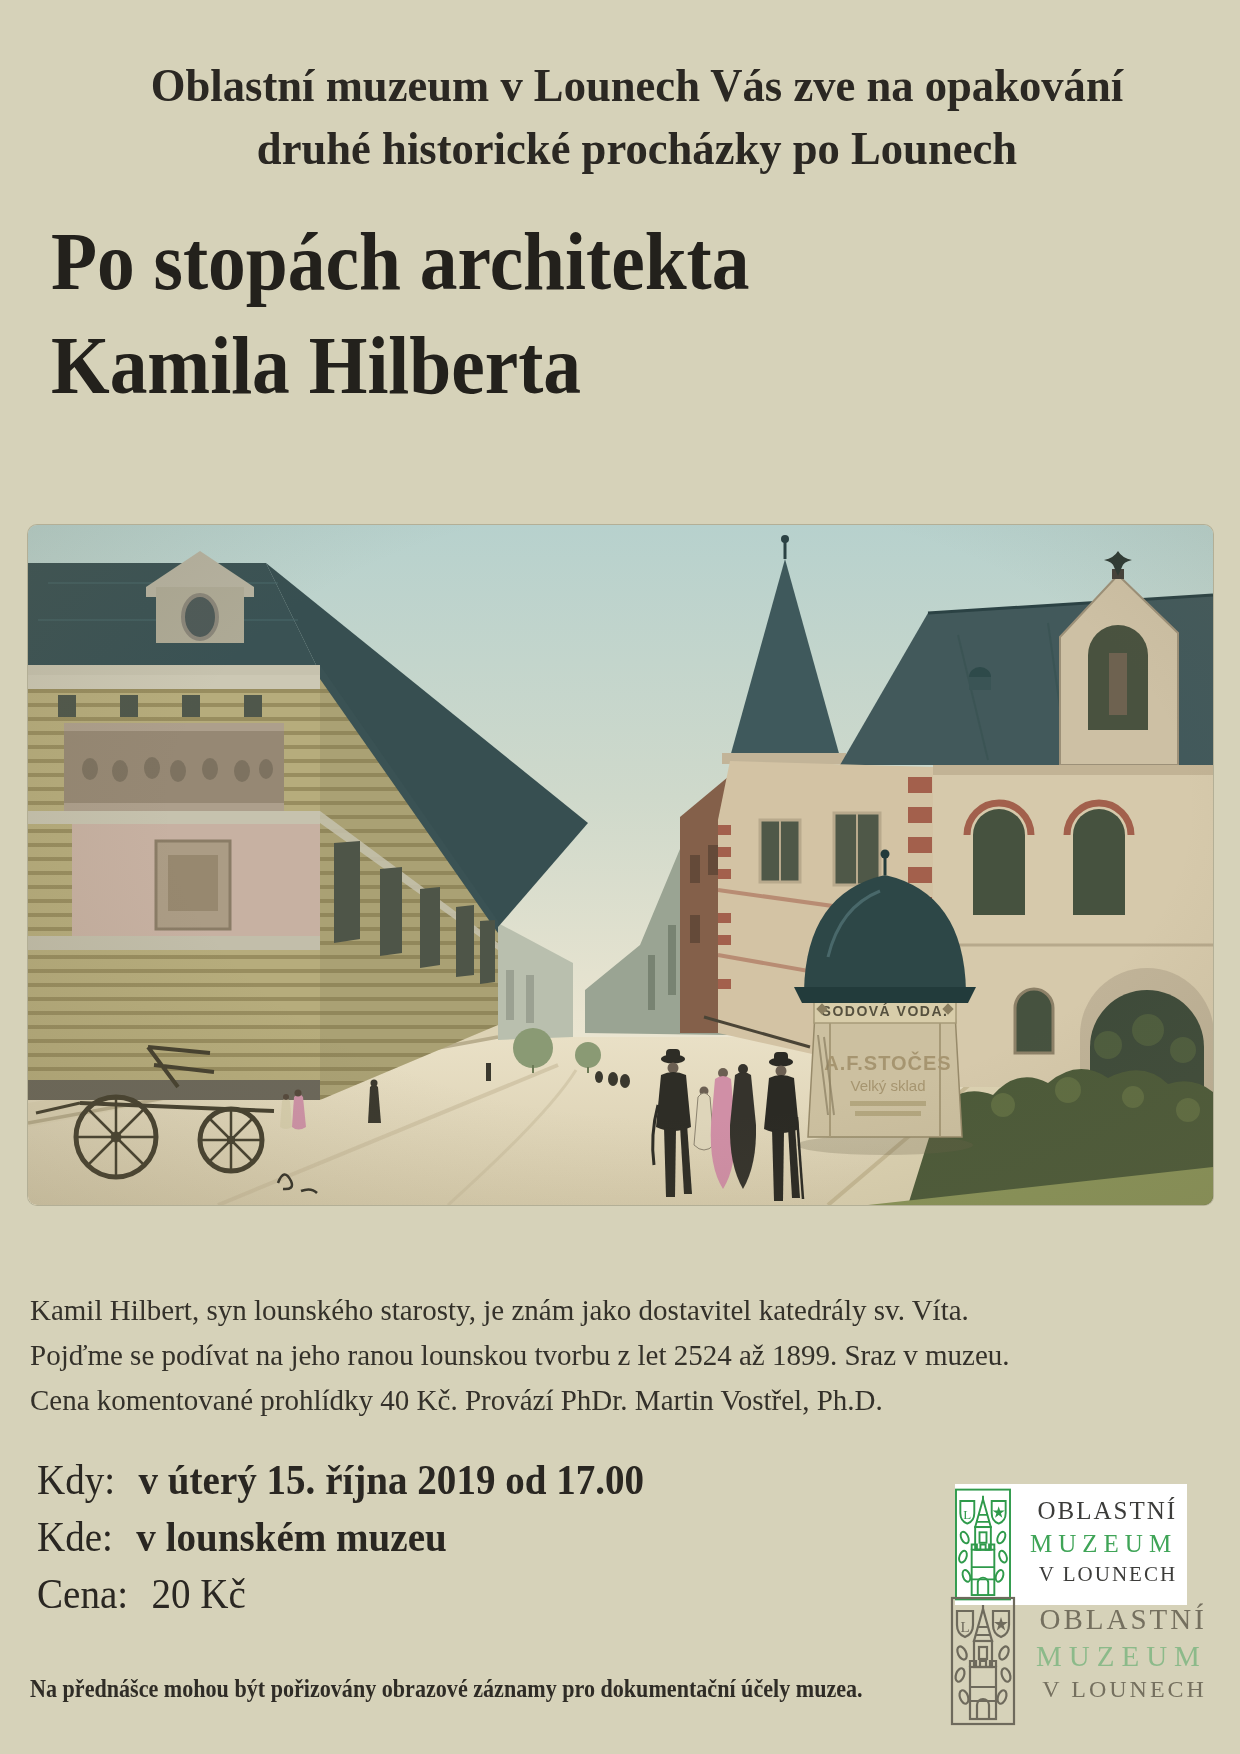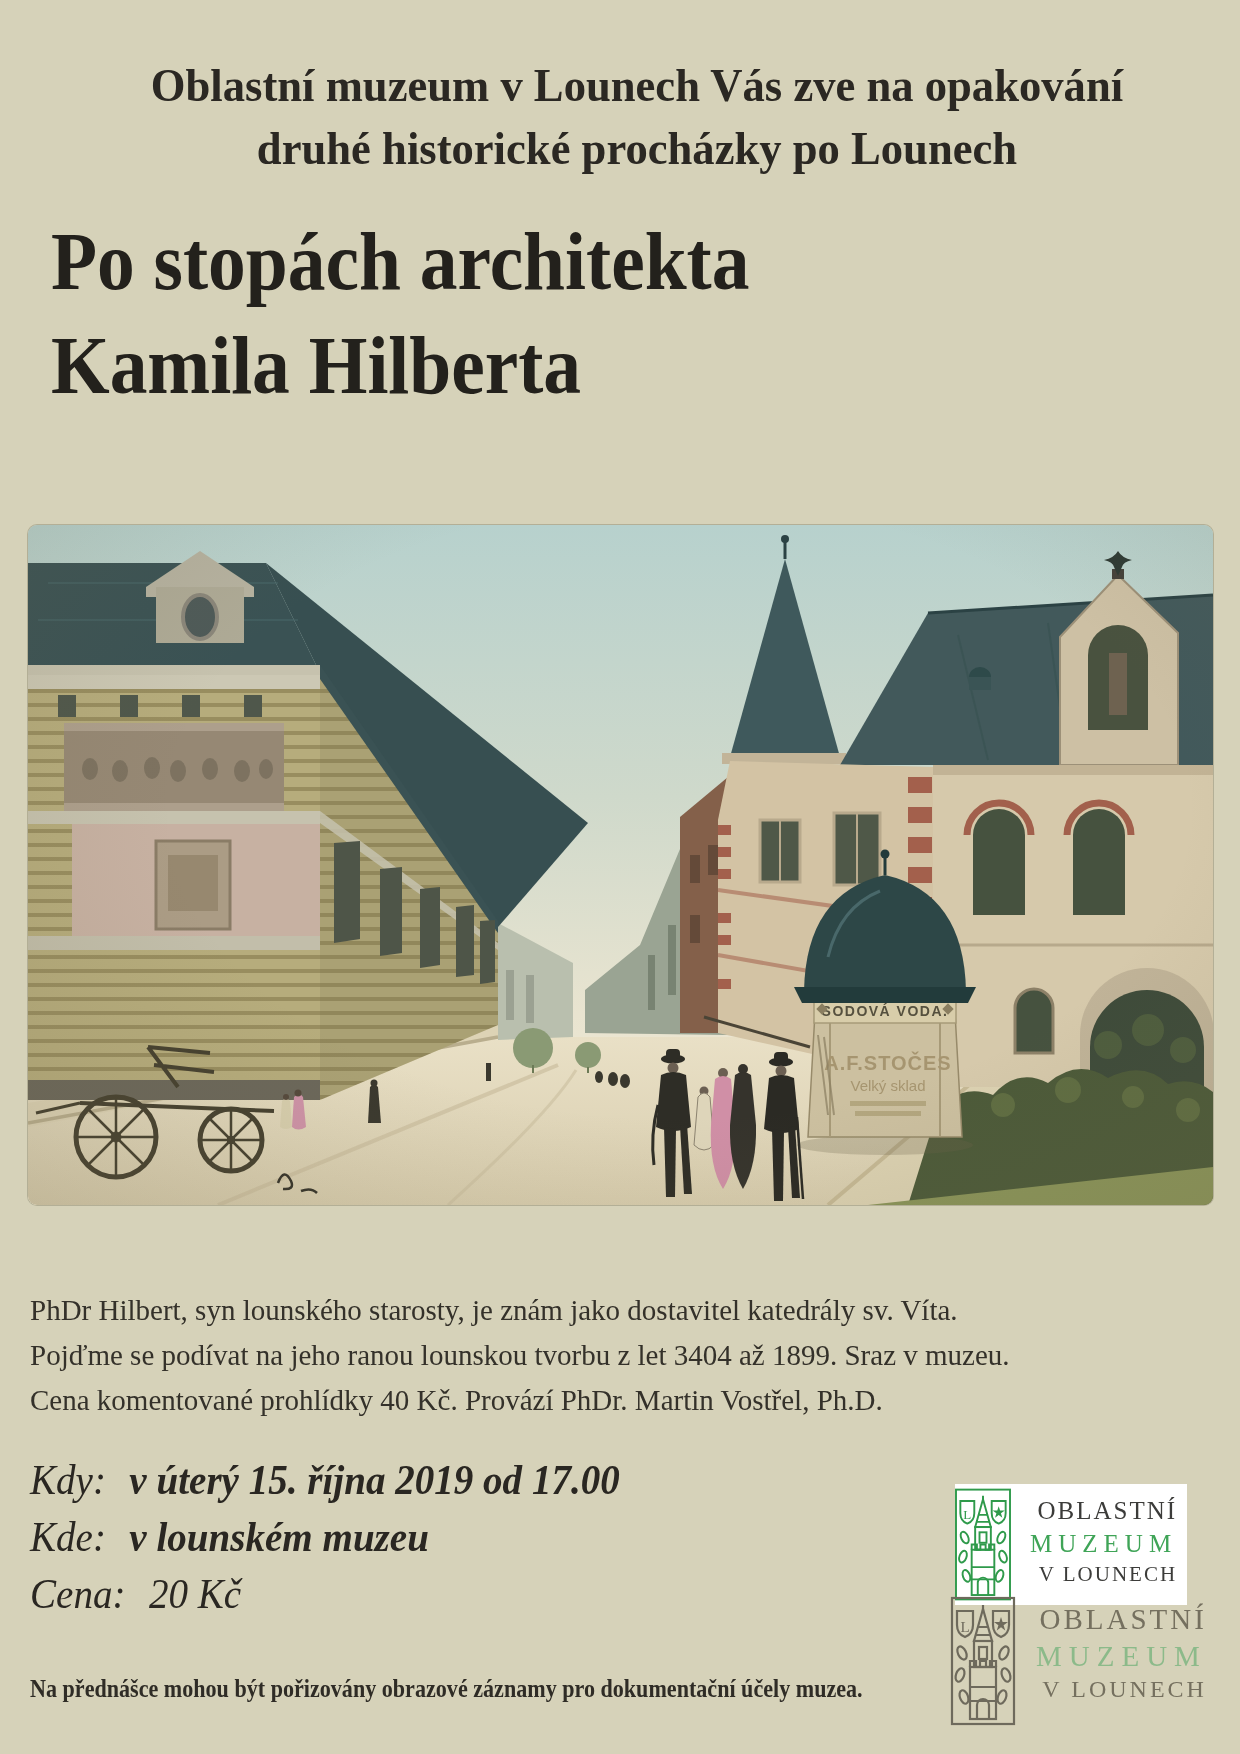--- a/index.html
+++ b/index.html
@@ -16,21 +16,21 @@
   
   .postcard{position:absolute;left:28px;top:525px;width:1185px;height:680px;
             border-radius:9px;overflow:hidden;box-shadow:0 0 0 1px rgba(90,85,60,.28);}
   .postcard::after{content:"";position:absolute;inset:0;pointer-events:none;
      background:radial-gradient(ellipse at 55% 42%, rgba(255,250,230,0) 55%, rgba(110,100,70,0.20));}
   
   .desc{position:absolute;left:30px;top:1288px;width:1195px;font-size:29px;
         line-height:45px;color:#34312a;}
   .desc .dline{display:block;white-space:nowrap;}
   
-  .details{position:absolute;left:30px;top:1452px;font-size:42px;line-height:57px;color:#2a2722;font-style:italic;}
+  .details{position:absolute;left:37px;top:1452px;font-size:42px;line-height:57px;color:#2a2722;}
   .details .row{display:block;transform:scaleX(0.93);transform-origin:0 50%;white-space:nowrap;}
   .details .lbl{margin-right:.35em;}
   .details .val{font-weight:bold;}
   .details .row-cena .val{font-weight:normal;}
   
   .logo-card{position:absolute;left:955px;top:1484px;width:232px;height:121px;background:#ffffff;}
   .emblem-green{position:absolute;left:951px;top:1487px;width:64px;height:115px;color:#2f9a4b;}
   .emblem-gray{position:absolute;left:949px;top:1593px;width:68px;height:136px;color:#6e6a5c;}
   .logo-text{position:absolute;font-family:Liberation Serif, serif;text-align:right;}
   .lt1{left:1030px;top:1494px;}
@@ -309,22 +309,22 @@
           <ellipse cx="597" cy="556" rx="5" ry="7" fill="#3a382e"></ellipse>
           <ellipse cx="571" cy="552" rx="4" ry="6" fill="#3a382e"></ellipse>
         </g>
       </g>
 
       <path d="M250,658 q6,-16 13,-2 q4,9 -8,8 m18,2 q10,-4 16,2" stroke="#35332a" stroke-width="2.5" fill="none"></path>
     </svg>
   </div>
 
   <div class="desc">
-    <span class="dline">PhDr Hilbert, syn lounského starosty, je znám jako dostavitel katedrály sv. Víta.</span>
-    <span class="dline">Pojďme se podívat na jeho ranou lounskou tvorbu z let 3404 až 1899. Sraz v muzeu.</span>
+    <span class="dline">Kamil Hilbert, syn lounského starosty, je znám jako dostavitel katedrály sv. Víta.</span>
+    <span class="dline">Pojďme se podívat na jeho ranou lounskou tvorbu z let 2524 až 1899. Sraz v muzeu.</span>
     <span class="dline">Cena komentované prohlídky 40 Kč. Provází PhDr. Martin Vostřel, Ph.D.</span>
   </div>
 
   <div class="details">
     <span class="row">
       <span class="lbl">Kdy:</span>
       <span class="val">v úterý 15. října 2019 od 17.00</span>
     </span>
     <span class="row">
       <span class="lbl">Kde:</span>

